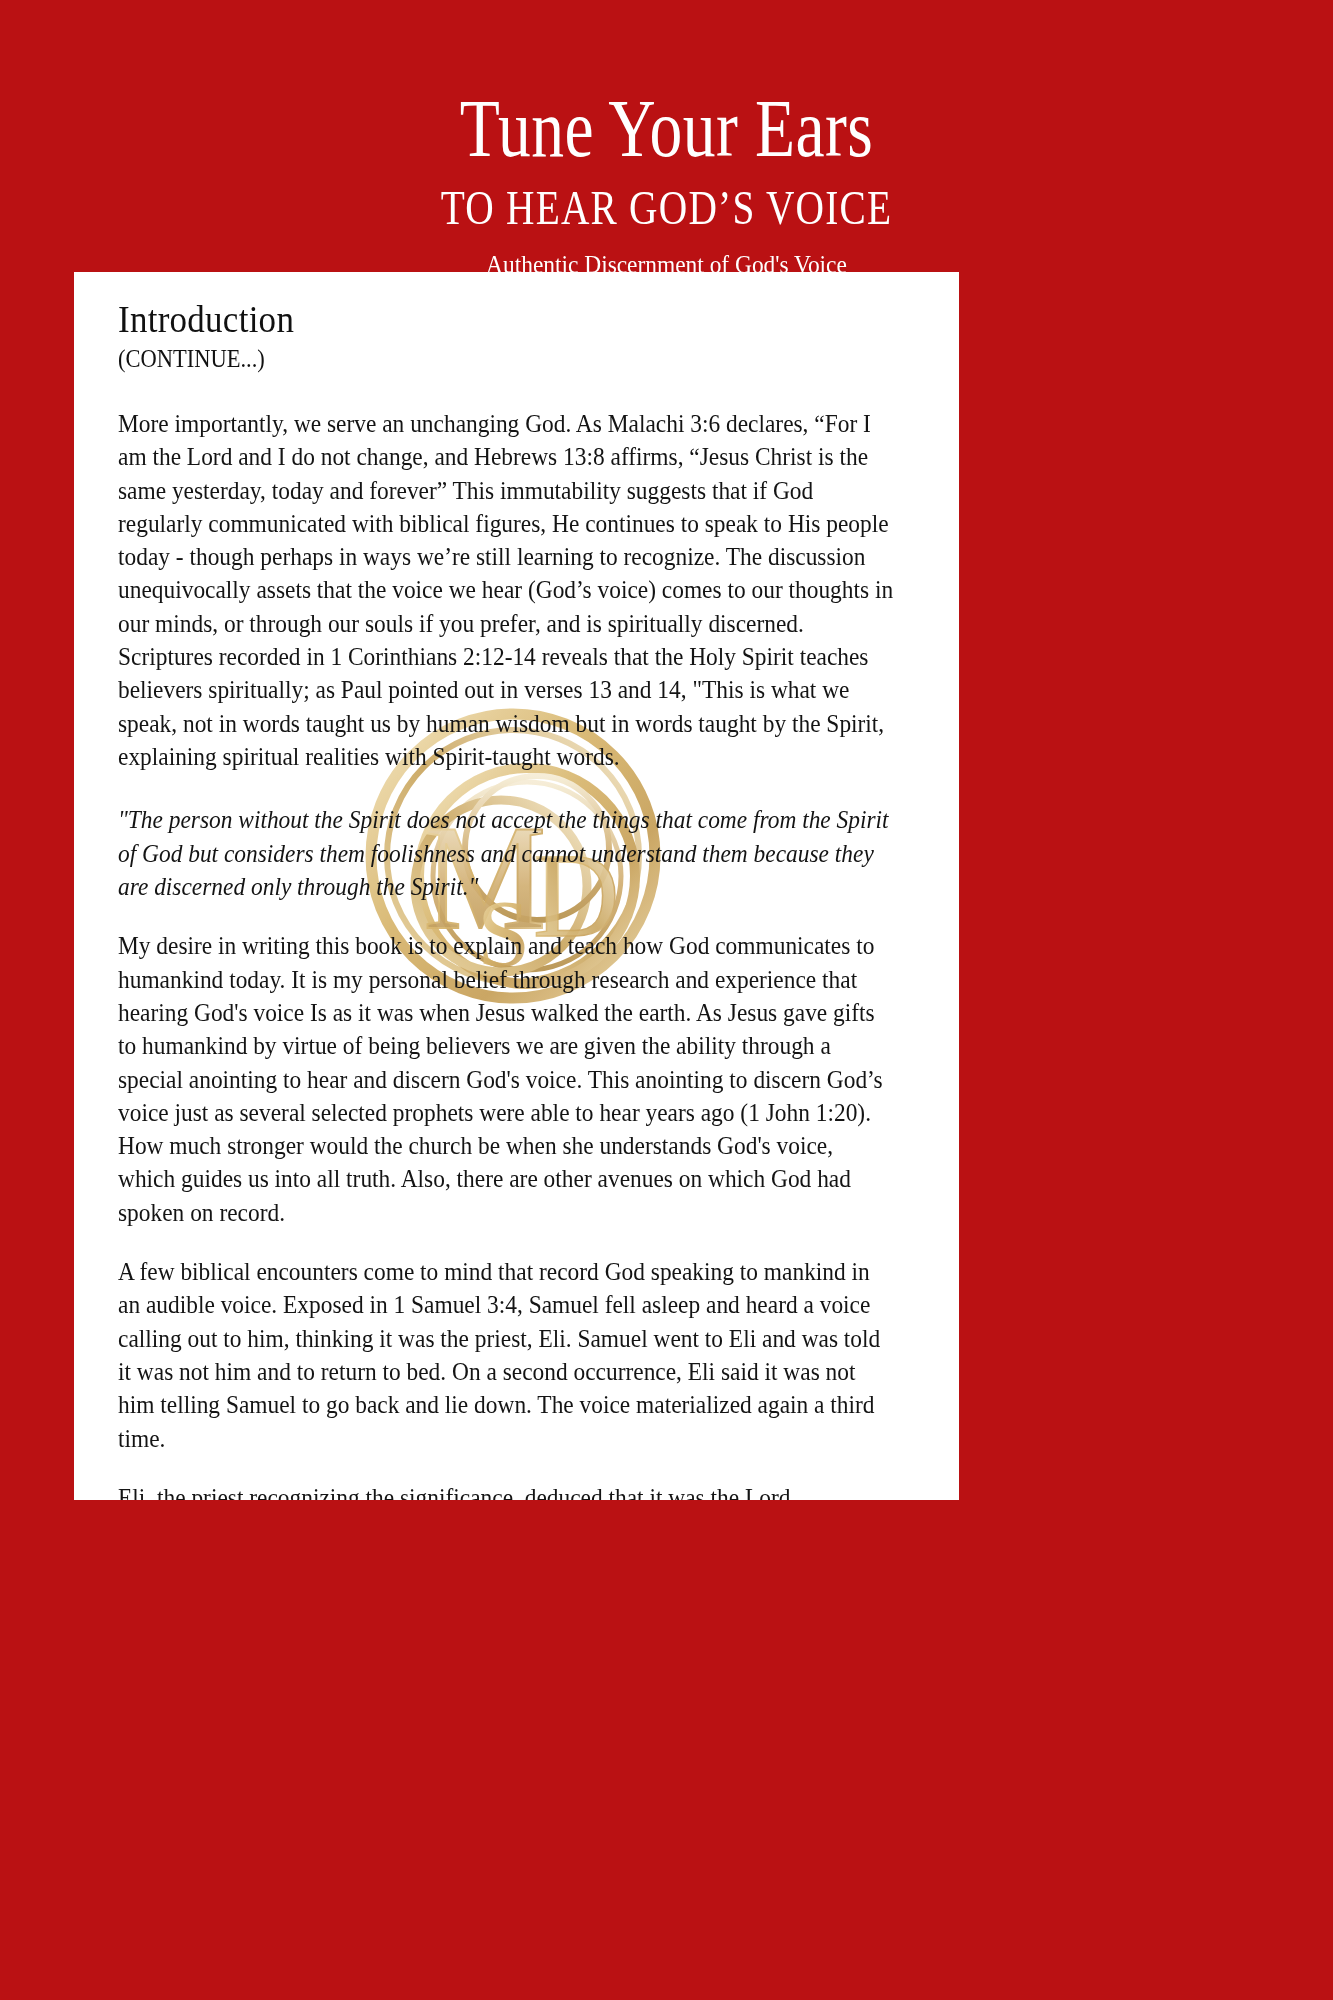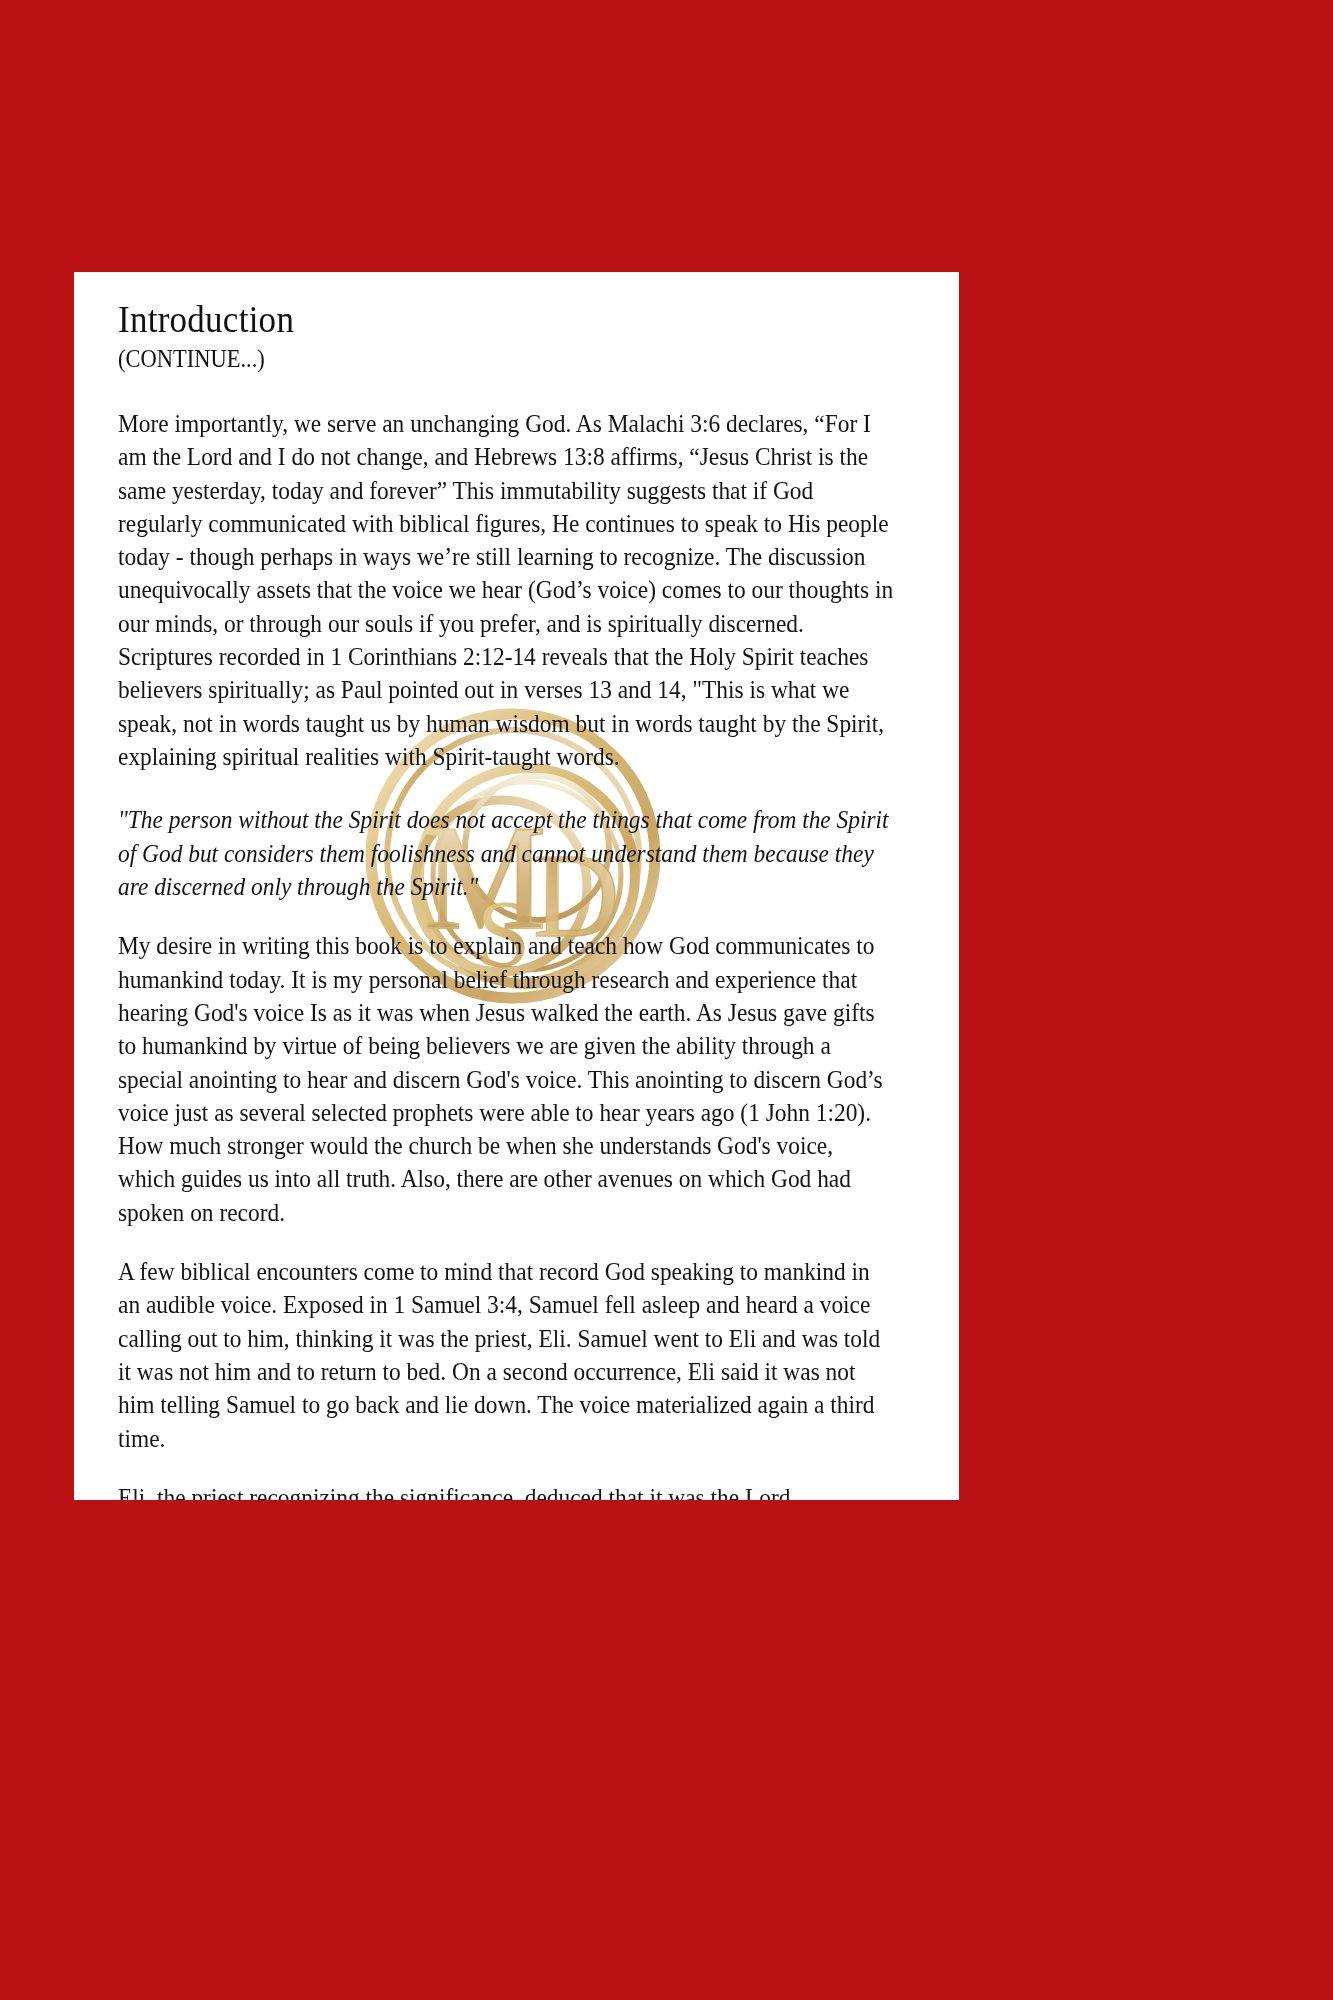--- a/index.html
+++ b/index.html
@@ -147,20 +147,25 @@
     width: 104%;
     position: relative;
     z-index: 3;
   }
 </style>
 </head>
 <body>
 
 <div class="page">
 
+  <div class="header">
+    <div class="book-title">Tune Your Ears</div>
+    <div class="book-subtitle">TO HEAR GOD’S VOICE</div>
+    <div class="book-tagline">Authentic Discernment of God's Voice</div>
+  </div>
 
   <div class="card">
 
     <div class="watermark">
       <svg viewBox="0 0 360 360" xmlns="http://www.w3.org/2000/svg">
         <defs>
           <linearGradient id="goldA" x1="0" y1="0" x2="1" y2="1">
             <stop offset="0%" stop-color="#F2E3BC"></stop>
             <stop offset="40%" stop-color="#D9B871"></stop>
             <stop offset="70%" stop-color="#C8A25C"></stop>

